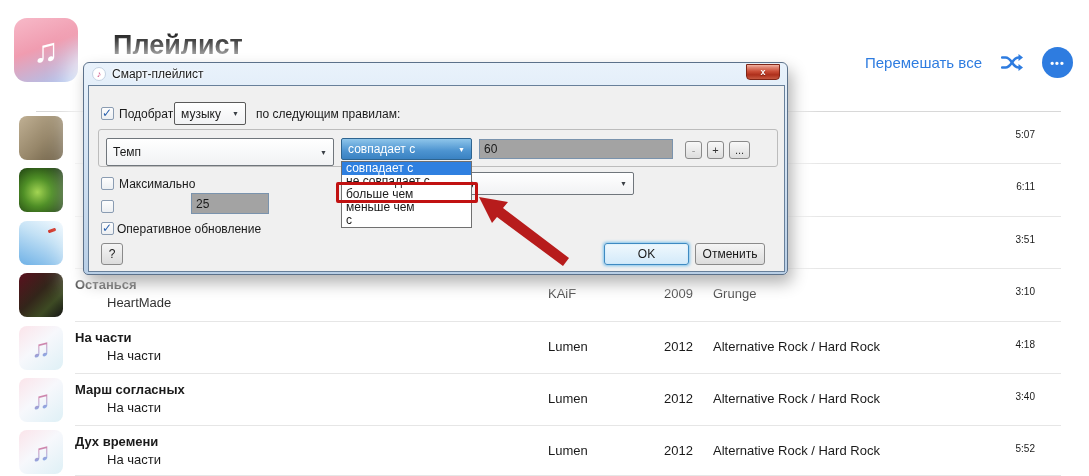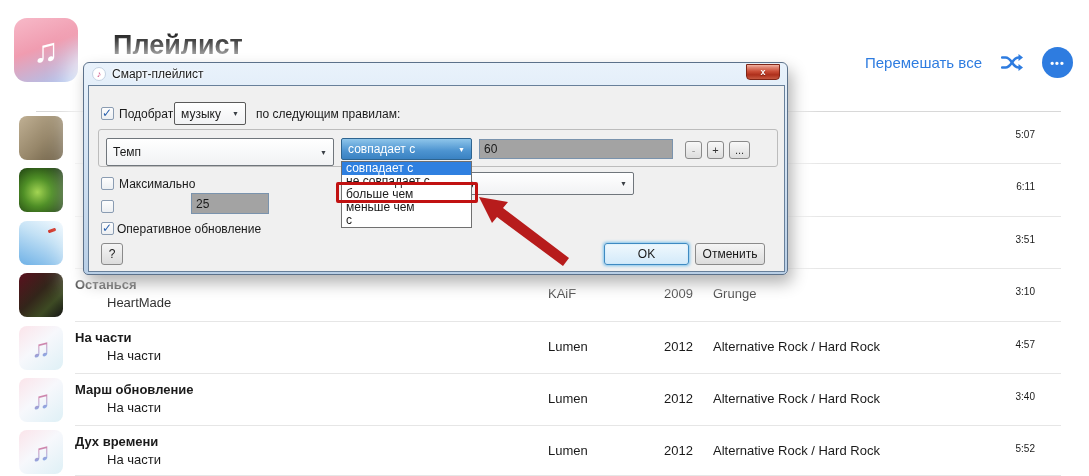--- a/index.html
+++ b/index.html
@@ -179,28 +179,28 @@
   </div>
     <div class="song-row" style="top: 322px; height: 52px;">
     <div class="album-art art-note">
         <span class="mini-note">♫</span>
       </div>
     <div class="song-title">На части</div>
     <div class="song-album">На части</div>
     <div class="song-artist">Lumen</div>
     <div class="song-year">2012</div>
     <div class="song-genre">Alternative Rock / Hard Rock</div>
-    <div class="song-duration">4:57</div>
+    <div class="song-duration">4:18</div>
     <div class="sep"></div>
   </div>
     <div class="song-row" style="top: 374px; height: 52px;">
     <div class="album-art art-note">
         <span class="mini-note">♫</span>
       </div>
-    <div class="song-title">Марш обновление</div>
+    <div class="song-title">Марш согласных</div>
     <div class="song-album">На части</div>
     <div class="song-artist">Lumen</div>
     <div class="song-year">2012</div>
     <div class="song-genre">Alternative Rock / Hard Rock</div>
     <div class="song-duration">3:40</div>
     <div class="sep"></div>
   </div>
     <div class="song-row" style="top: 426px; height: 50px;">
     <div class="album-art art-note">
         <span class="mini-note">♫</span>

